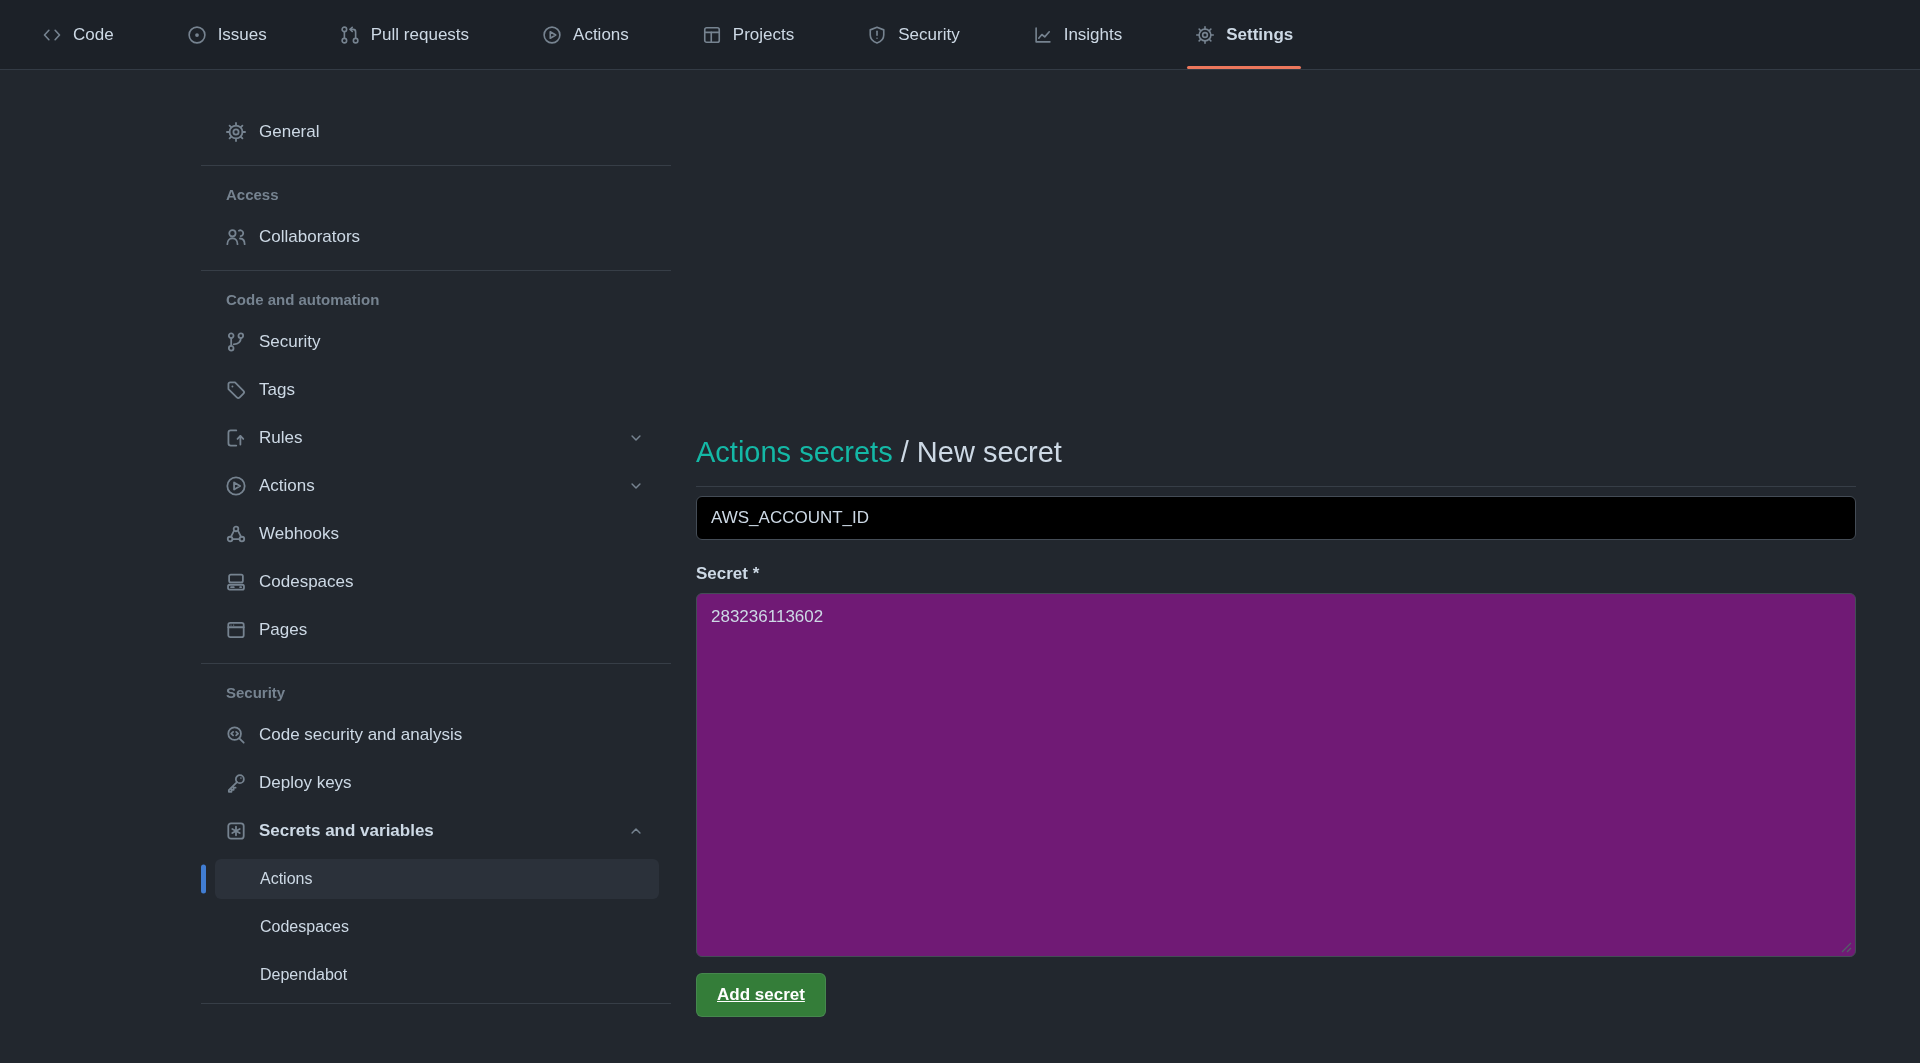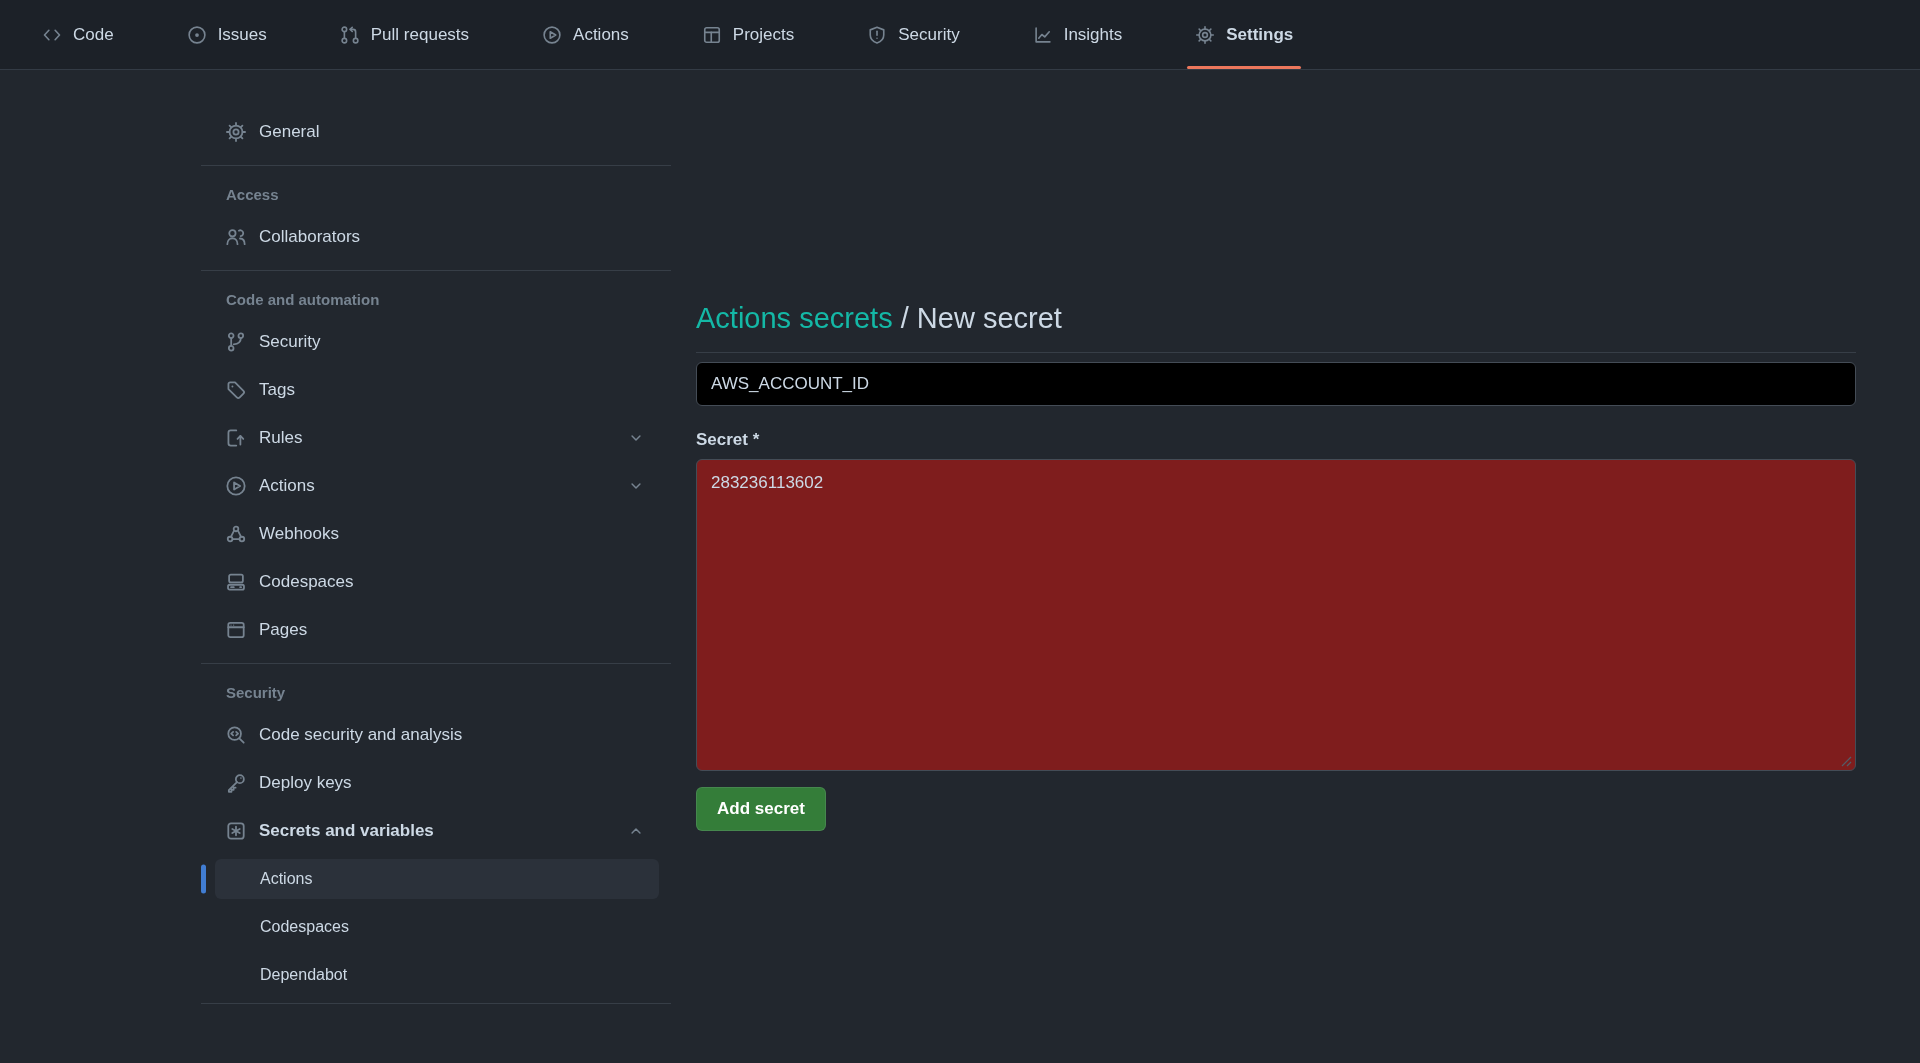--- a/index.html
+++ b/index.html
@@ -23,21 +23,21 @@
     font-size:17px; color:#cdd9e5; cursor:pointer; position:relative;
   }
   .nav-item .nico { width:20px; height:20px; }
   .nav-item.active { font-weight:700; }
   .nav-item.active::after {
     content:""; position:absolute; left:4px; right:4px; bottom:0;
     height:3px; background:#ec775c; border-radius:3px;
   }
 
   
-  .page { display:flex; align-items:center; }
+  .page { display:flex; align-items:flex-end; }
 
   
   .sidebar { width:470px; margin-left:201px; padding-top:42px; flex:none; }
   .side-item {
     height:40px; margin-bottom:8px; display:flex; align-items:center;
     padding:0 26px 0 24px; font-size:17px; color:#cdd9e5; cursor:pointer;
     border-radius:6px; position:relative;
   }
   .side-item .sico { width:22px; height:22px; margin-right:12px; flex:none; }
   .side-item .chev { margin-left:auto; width:18px; height:18px; }
@@ -71,32 +71,32 @@
   .field-label { margin-top:38px; font-size:17px; font-weight:700; color:#cdd9e5; }
   .text-input {
     margin-top:9px; width:100%; height:44px;
     background:#000000; border:1px solid #444c56; border-radius:6px;
     padding:0 14px; font-size:17px; color:#cdd9e5;
     font-family:"Liberation Sans", sans-serif; outline:none; display:block;
   }
   .field-label.secret { margin-top:24px; }
   .ta-wrap { position:relative; margin-top:9px; }
   .secret-textarea {
-    width:100%; height:312px; resize:none;
-    background:#7f1d1d; border:1px solid #444c56; border-radius:6px;
+    width:100%; height:364px; resize:none;
+    background:#701a75; border:1px solid #444c56; border-radius:6px;
     padding:13px 14px; font-size:17px; color:#cdd9e5;
     font-family:"Liberation Sans", sans-serif; outline:none; display:block;
   }
   .grip { position:absolute; right:3px; bottom:3px; width:14px; height:14px; pointer-events:none; }
 
   .btn-primary {
     margin-top:16px; height:44px; padding:0 20px;
     background:#347d39; color:#ffffff; font-size:17px; font-weight:700;
     border:1px solid rgba(205,217,229,0.12); border-radius:6px;
-    font-family:"Liberation Sans", sans-serif; cursor:pointer;
+    font-family:"Liberation Sans", sans-serif; cursor:pointer;text-decoration:underline;
   }
 </style>
 </head>
 <body>
 
 <header class="topnav">
 
   <div class="nav-item">
     <svg class="oc nico" viewBox="0 0 16 16">
       <polyline points="5.5,4.2 2,8 5.5,11.8"></polyline>

